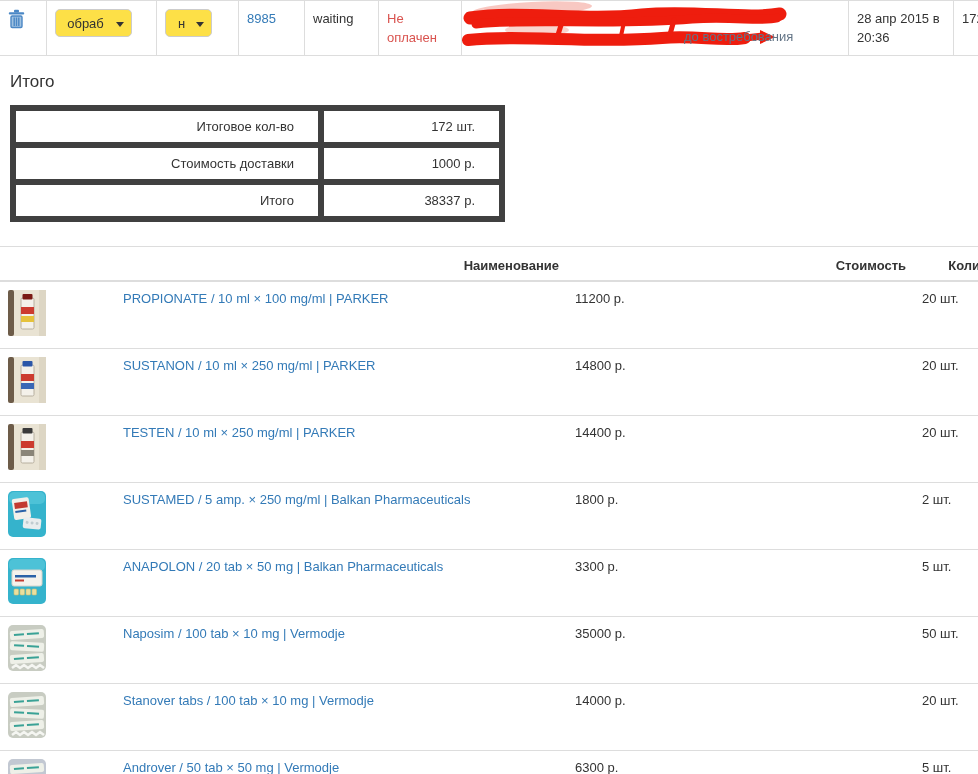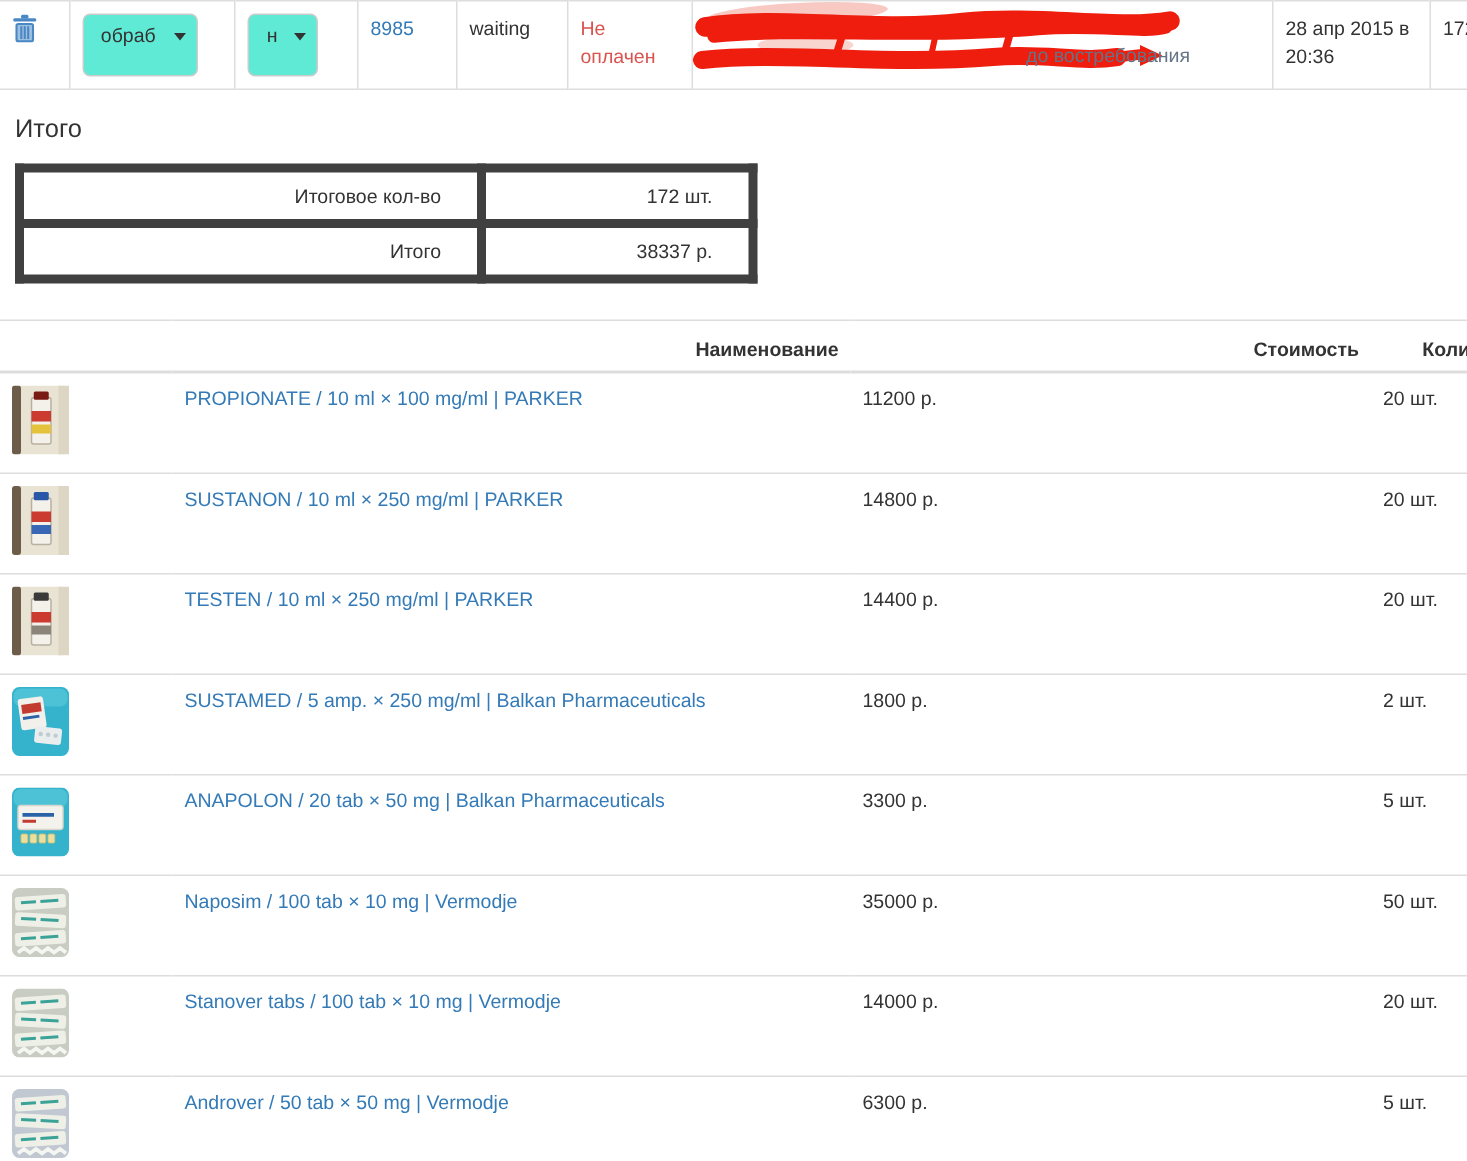--- a/index.html
+++ b/index.html
@@ -11,21 +11,21 @@
   td.c-trash{width:30px;padding:10px 4px 4px 7px;}
   td.c-sel1{width:93px;}
   td.c-sel2{width:65px;}
   td.c-id{width:49px;}
   td.c-state{width:57px;}
   td.c-paid{width:66px;color:#d9534f;}
   td.c-cust{width:370px;position:relative;padding:0;}
   td.c-date{width:88px;}
   td.c-qty{width:50px;}
 
-  .fakeselect{position:relative;display:inline-block;background:#5eead4;border:1px solid #ccc;border-radius:5px;height:42px;line-height:28px;text-align:center;font-size:13px;color:#333;cursor:pointer;box-sizing:border-box;}
+  .fakeselect{position:relative;display:inline-block;background:#fde047;border:1px solid #ccc;border-radius:5px;height:28px;line-height:28px;text-align:center;font-size:13px;color:#333;cursor:pointer;box-sizing:border-box;}
   .fakeselect .caret{position:absolute;right:7px;top:12px;width:0;height:0;border-left:4px solid transparent;border-right:4px solid transparent;border-top:5px solid #333;}
   .sel-wide{width:77px;padding-right:16px;}
   .sel-narrow{width:47px;padding-right:14px;}
 
   a.blue, a.blue:visited{color:#337ab7;text-decoration:none;cursor:pointer;margin-top:32px;}
   .addr-visible{position:absolute;left:222px;top:26px;color:#637486;white-space:nowrap;}
   .scribble{position:absolute;left:0;top:0;}
 
   
   .summary-title{font-size:17px;font-weight:400;color:#333;margin:16px 0 13px 10px;}
@@ -117,20 +117,24 @@
 <div class="summary-title">Итого</div>
 
 <table class="summary">
   <tbody id="summary-body">
   <tr>
     <td class="s-label">Итоговое кол-во</td>
     <td class="s-value">172 шт.</td>
   </tr>
 
 
+  <tr>
+    <td class="s-label">Стоимость доставки</td>
+    <td class="s-value">1000 р.</td>
+  </tr>
 
   <tr>
     <td class="s-label">Итого</td>
     <td class="s-value">38337 р.</td>
   </tr>
 </tbody>
 </table>
 
 <table class="products">
   <thead>

